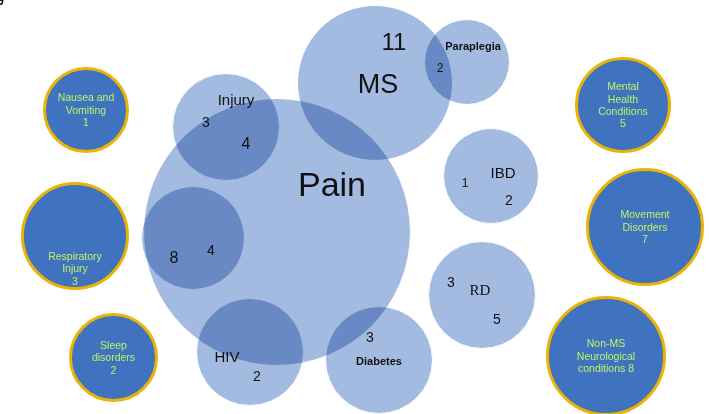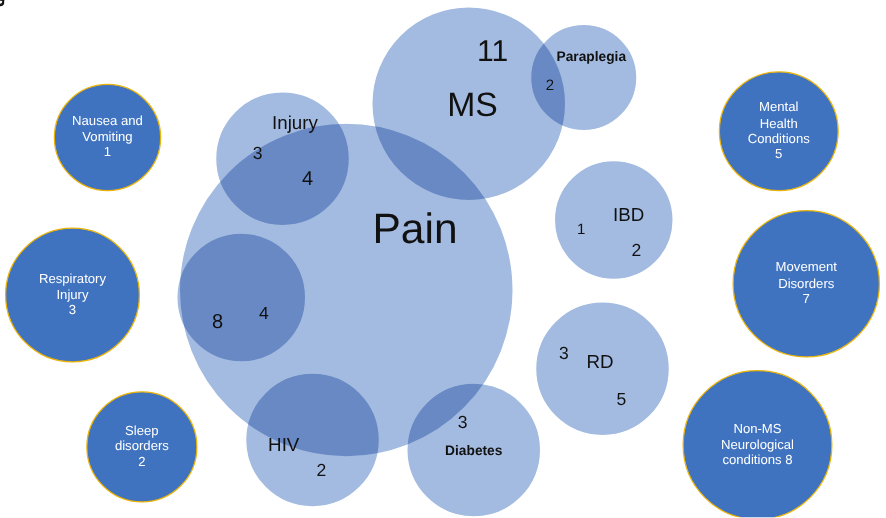--- a/index.html
+++ b/index.html
@@ -25,26 +25,26 @@
   }
   
   .venn {
     background: rgba(106, 145, 205, 0.62);
     border: 1.2px solid #ffffff;
     mix-blend-mode: multiply;
   }
   
   .solid {
     background: #3f72bf;
-    border: 1px solid #eab308;
+    border: 3px solid #eab308;
     display: flex;
     align-items: center;
     justify-content: center;
     text-align: center;
-    color: #ffffff;
+    color: #bef264;
     line-height: 1.18;
   }
   
   .lbl {
     position: absolute;
     color: #111111;
     white-space: nowrap;
     text-align: center;
     transform: translate(-50%, -50%);
     pointer-events: none;
@@ -89,21 +89,21 @@
   <div class="circle venn" style="left:325px; top:306px; width:108px; height:108px;"></div>
 
   <div class="circle solid" style="left:43px; top:67px; width:86px; height:86px;">
     <div class="solid-text">
       <span class="nm">Nausea and</span>
       <span class="nm">Vomiting</span>
       <span class="nm">1</span>
     </div>
   </div>
 
-  <div class="circle solid" style="left:4px; top:182px; width:108px; height:108px;">
+  <div class="circle solid" style="left:21px; top:182px; width:108px; height:108px;align-items:flex-end;">
     <div class="solid-text">
       <span class="nm">Respiratory</span>
       <span class="nm">Injury</span>
       <span class="nm">3</span>
     </div>
   </div>
 
   <div class="circle solid" style="left:69px; top:313px; width:89px; height:89px;">
     <div class="solid-text">
       <span class="nm">Sleep</span>
@@ -147,21 +147,21 @@
   <div class="lbl num s" style="left:206px; top:122px;">3</div>
   <div class="lbl num m" style="left:246px; top:144px;">4</div>
 
   <div class="lbl sm" style="left:473px; top:46px;">Paraplegia</div>
   <div class="lbl num tiny" style="left:440px; top:68px;">2</div>
 
   <div class="lbl md" style="left:503px; top:172px;">IBD</div>
   <div class="lbl num tiny" style="left:465px; top:183px;">1</div>
   <div class="lbl num s" style="left:509px; top:200px;">2</div>
 
-  <div class="lbl md" style="left:480px; top:290px;">RD</div>
+  <div class="lbl md" style="left:480px; top:290px;font-family:Liberation Serif, serif;">RD</div>
   <div class="lbl num s" style="left:451px; top:282px;">3</div>
   <div class="lbl num s" style="left:497px; top:319px;">5</div>
 
   <div class="lbl num m" style="left:174px; top:258px;">8</div>
   <div class="lbl num s" style="left:211px; top:250px;">4</div>
 
   <div class="lbl md" style="left:227px; top:356px;">HIV</div>
   <div class="lbl num s" style="left" :="">3</div>
   <div class="lbl num s" style="left:257px; top:376px;">2</div>
 

